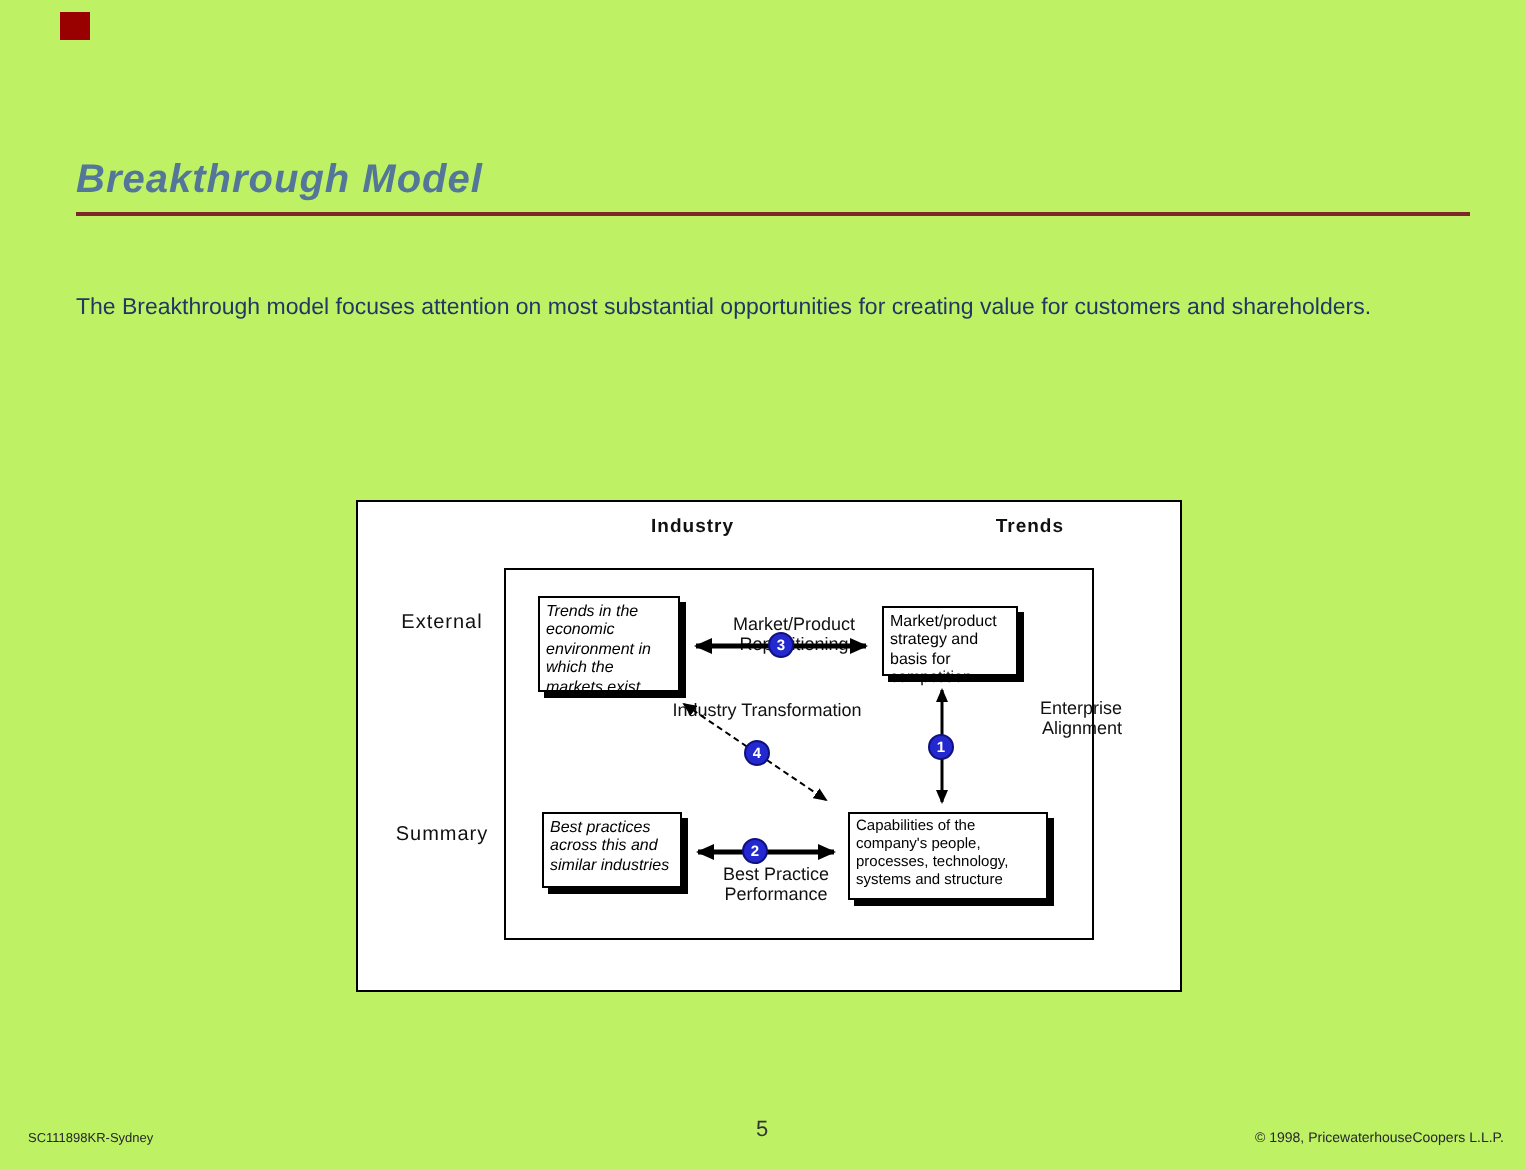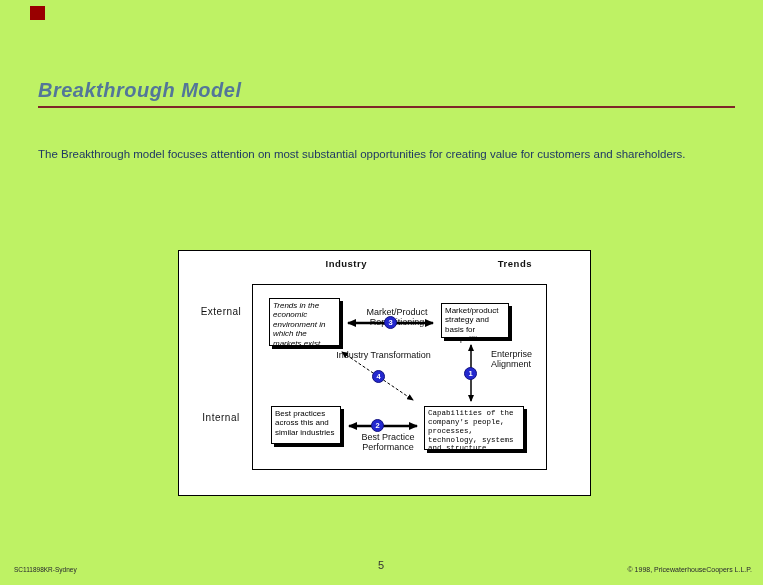--- a/index.html
+++ b/index.html
@@ -90,32 +90,32 @@
     border: 1px solid #000;
     box-shadow: 3px 3px 0 #000;
     font-size: 8px;
     line-height: 1.18;
     color: #000;
     padding: 2px 3px;
     box-sizing: border-box;
   }
   .dbox.trends        { left: 90px;  top: 47px;  width: 71px;  height: 48px; font-style: italic; }
   .dbox.strategy      { left: 262px; top: 52px;  width: 68px;  height: 35px; }
-  .dbox.bestpractices { left: 92px;  top: 155px; width: 70px;  height: 38px; }
-  .dbox.capabilities  { left: 245px; top: 155px; width: 100px; height: 44px; font-size: 7.5px; overflow: visible; font-family: Liberation Mono, monospace; }
+  .dbox.bestpractices { left: 92px;  top: 155px; width: 70px;  height: 38px; font-style: italic; }
+  .dbox.capabilities  { left: 245px; top: 155px; width: 100px; height: 44px; font-size: 7.5px; overflow: visible; }
   .alabel {
     position: absolute;
     font-size: 9px;
     line-height: 1.1;
     color: #111;
     text-align: center;
   }
   .alabel.mpr { left: 173px; top: 57px;  width: 90px; text-align: center; }
   .alabel.it  { left: 157px; top: 100px; width: 95px; }
-  .alabel.ea  { left: 312px; top: 99px;  width: 70px; text-align: left; }
+  .alabel.ea  { left: 312px; top: 99px;  width: 70px; text-align: right; }
   .alabel.bpp { left: 164px; top: 182px; width: 90px; }
   .ncircle {
     position: absolute;
     width: 13px; height: 13px;
     border-radius: 50%;
     background: #2328cf;
     border: 1px solid #101080;
     box-sizing: border-box;
     color: #fff;
     font-size: 7.5px;
@@ -168,21 +168,21 @@
   <div class="bodytext">The Breakthrough model focuses attention on most substantial opportunities for creating value for customers and shareholders.</div>
 
   <div class="diagram">
 
     <div class="colhead industry">Industry</div>
     <div class="colhead company">Trends</div>
 
     <div class="matrix"></div>
 
     <div class="rowlabel external">External</div>
-    <div class="rowlabel internal">Internal</div>
+    <div class="rowlabel internal">Summary</div>
 
     <svg class="arrows-svg" viewBox="0 0 411 244" xmlns="http://www.w3.org/2000/svg">
       <defs>
         <marker id="headBig" markerUnits="userSpaceOnUse" markerWidth="9" markerHeight="8" refX="8" refY="4" orient="auto-start-reverse">
           <path d="M0,0 L9,4 L0,8 Z" fill="#000"></path>
         </marker>
         <marker id="headSmall" markerUnits="userSpaceOnUse" markerWidth="7" markerHeight="6" refX="6" refY="3" orient="auto-start-reverse">
           <path d="M0,0 L7,3 L0,6 Z" fill="#000"></path>
         </marker>
       </defs>

